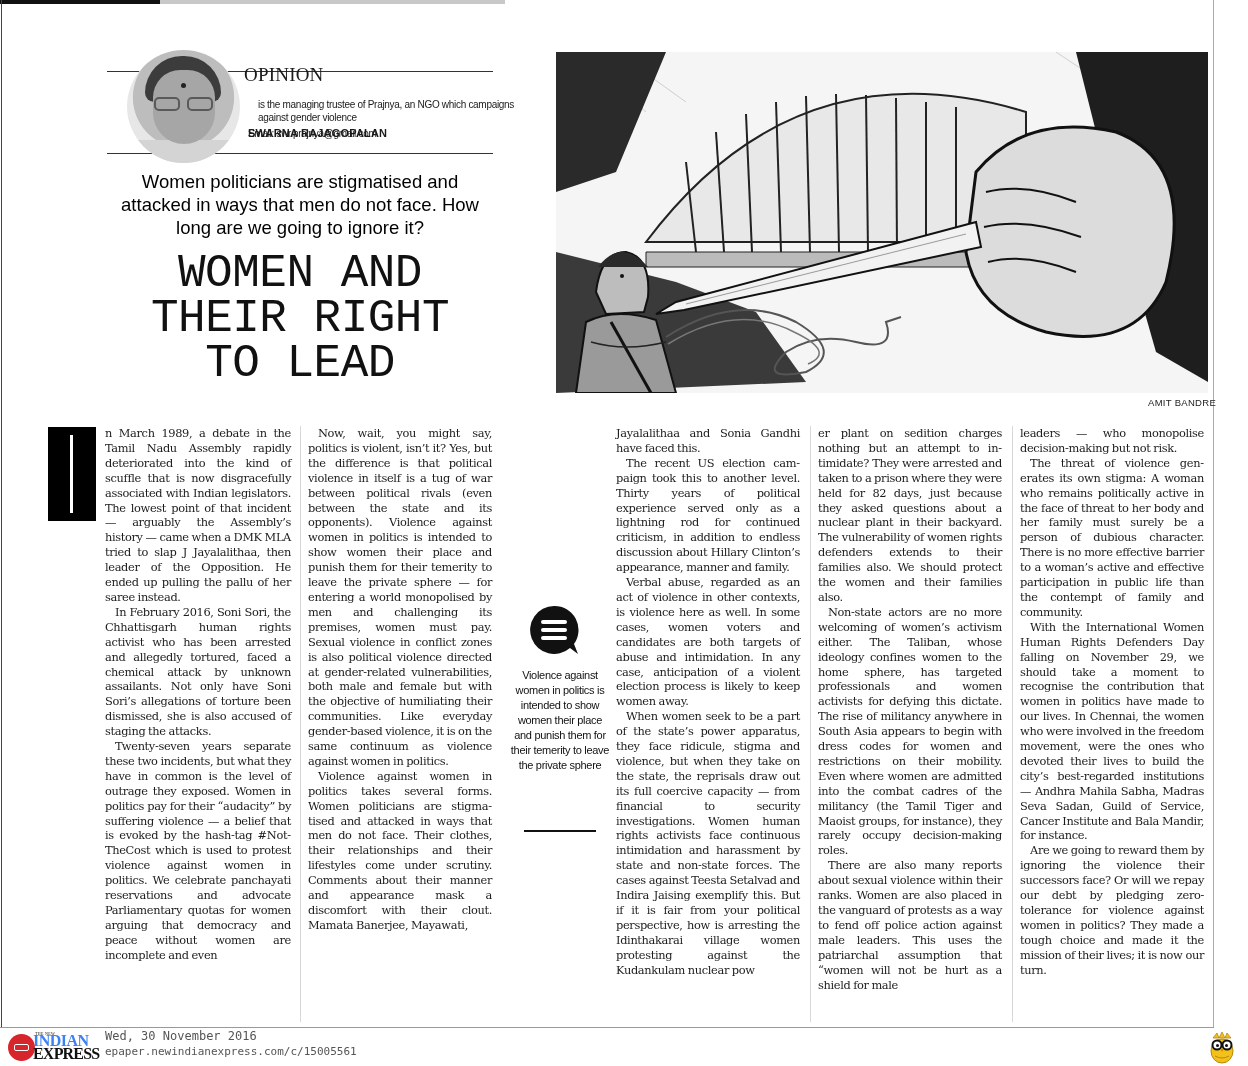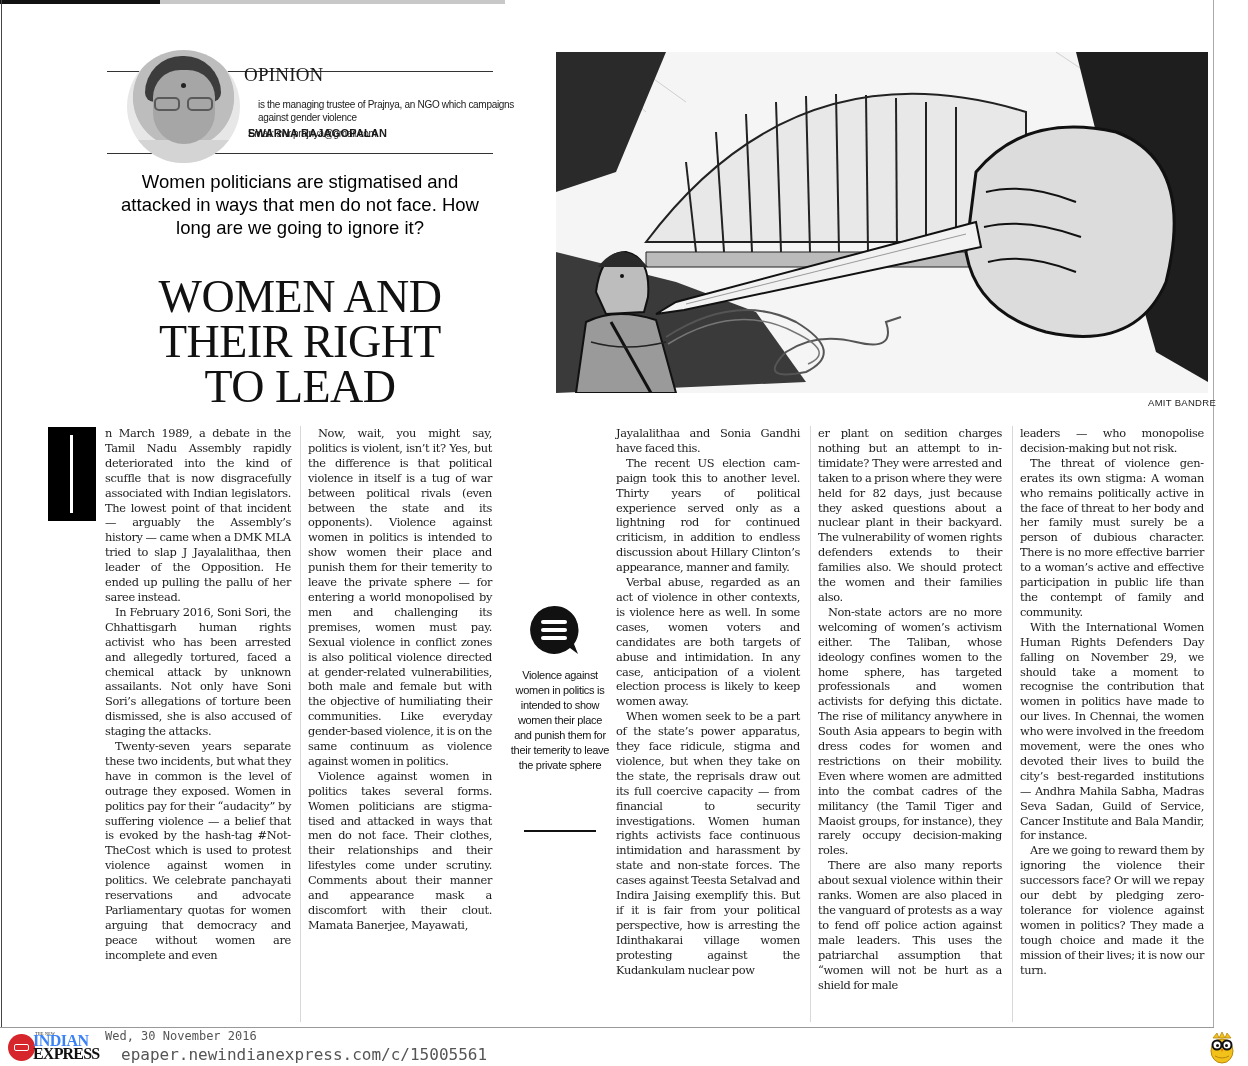--- a/index.html
+++ b/index.html
@@ -24,21 +24,21 @@
     .avatar .bindi { position: absolute; left: 54px; top: 33px; width: 5px; height: 5px; border-radius: 50%; background: #222; }
     .avatar .shoulders { position: absolute; left: 0; top: 90px; width: 113px; height: 30px; background: #d4d4d4; }
 
     .opinion-label { position: absolute; left: 244px; top: 52px; font-family: "Liberation Serif", serif; font-size: 19px; letter-spacing: 0.2px; margin-top: 12px; }
     .author-name { position: absolute; left: 248px; top: 85px; font-family: "Liberation Sans", sans-serif; font-weight: bold; font-size: 11px; letter-spacing: 0.2px; margin-top: 42px; }
     .author-bio { position: absolute; left: 248px; top: 99px; width: 260px; font-family: "Liberation Sans", sans-serif; font-size: 10px; line-height: 12.5px; letter-spacing: -0.3px; margin-left: 10px; }
     .author-email { position: absolute; left: 248px; top: 128px; font-family: "Liberation Sans", sans-serif; font-size: 10px; letter-spacing: -0.3px; }
 
     .standfirst { position: absolute; left: 107px; top: 170px; width: 386px; text-align: center; font-family: "Liberation Sans", sans-serif; font-size: 18.5px; line-height: 23px; color: #000000; }
 
-    .headline { position: absolute; left: 100px; top: 274px; width: 400px; text-align: center; font-family: Liberation Serif, serif; font-size: 46px; line-height: 45px; letter-spacing: -0.5px; color: #111; }
+    .headline { position: absolute; left: 100px; top: 252px; width: 400px; text-align: center; font-family: Liberation Mono, monospace; font-size: 46px; line-height: 45px; letter-spacing: -0.5px; color: #111; }
 
     
     .illustration { position: absolute; left: 556px; top: 52px; width: 652px; height: 341px; background: #f4f4f4; overflow: hidden; }
     .illu-credit { position: absolute; left: 1148px; top: 397px; font-family: "Liberation Sans", sans-serif; font-size: 9.5px; letter-spacing: 0.3px; color: #222; }
 
     
     .col { position: absolute; top: 426px; width: 184px; font-family: "DejaVu Serif", serif; font-size: 11.4px; line-height: 14.9px; text-align: justify; color: #1c1c1c; letter-spacing: -0.35px; word-spacing: -0.5px; hyphens: manual; }
     .col p { text-indent: 10px; }
     .col p.first { text-indent: 0; }
     .col p.noindent { text-indent: 0; }
@@ -60,21 +60,21 @@
     .pq-rule { position: absolute; left: 524px; top: 830px; width: 72px; height: 2px; background: #111; }
 
     
     .footer-rule { position: absolute; left: 0; top: 1027px; width: 1214px; height: 1px; background: #999; }
     .logo-circle { position: absolute; left: 8px; top: 1034px; width: 27px; height: 27px; border-radius: 50%; background: #d6262b; }
     .logo-circle .inner { position: absolute; left: 6px; top: 10px; width: 15px; height: 7px; border: 1.5px solid #fff; border-radius: 2px; }
     .logo-small { position: absolute; left: 35px; top: 1031px; font-family: "Liberation Serif", serif; font-size: 4px; letter-spacing: 0.3px; color: #111; }
     .logo-word1 { position: absolute; left: 33px; top: 1034px; font-family: "Liberation Serif", serif; font-weight: bold; font-size: 16px; line-height: 14px; letter-spacing: -0.5px; color: #3b82f6; }
     .logo-word2 { position: absolute; left: 33px; top: 1047px; font-family: "Liberation Serif", serif; font-weight: bold; font-size: 16px; line-height: 14px; letter-spacing: -0.8px; color: #111; }
     .footer-date { position: absolute; left: 105px; top: 1029px; font-family: "DejaVu Sans Mono", monospace; font-size: 12px; color: #555; }
-    .footer-url { position: absolute; left: 105px; top: 1045px; font-family: "DejaVu Sans Mono", monospace; font-size: 16px; color: #555; margin-left: 16px; }
+    .footer-url { position: absolute; left: 105px; top: 1045px; font-family: "DejaVu Sans Mono", monospace; font-size: 11px; color: #555; }
     .owl { position: absolute; left: 1207px; top: 1030px; width: 30px; height: 34px; }
   </style>
 </head>
 <body>
 
 <div class="topbar">
   <div class="dark"></div>
   <div class="grey"></div>
 </div>
 <div class="page-border-left"></div>

